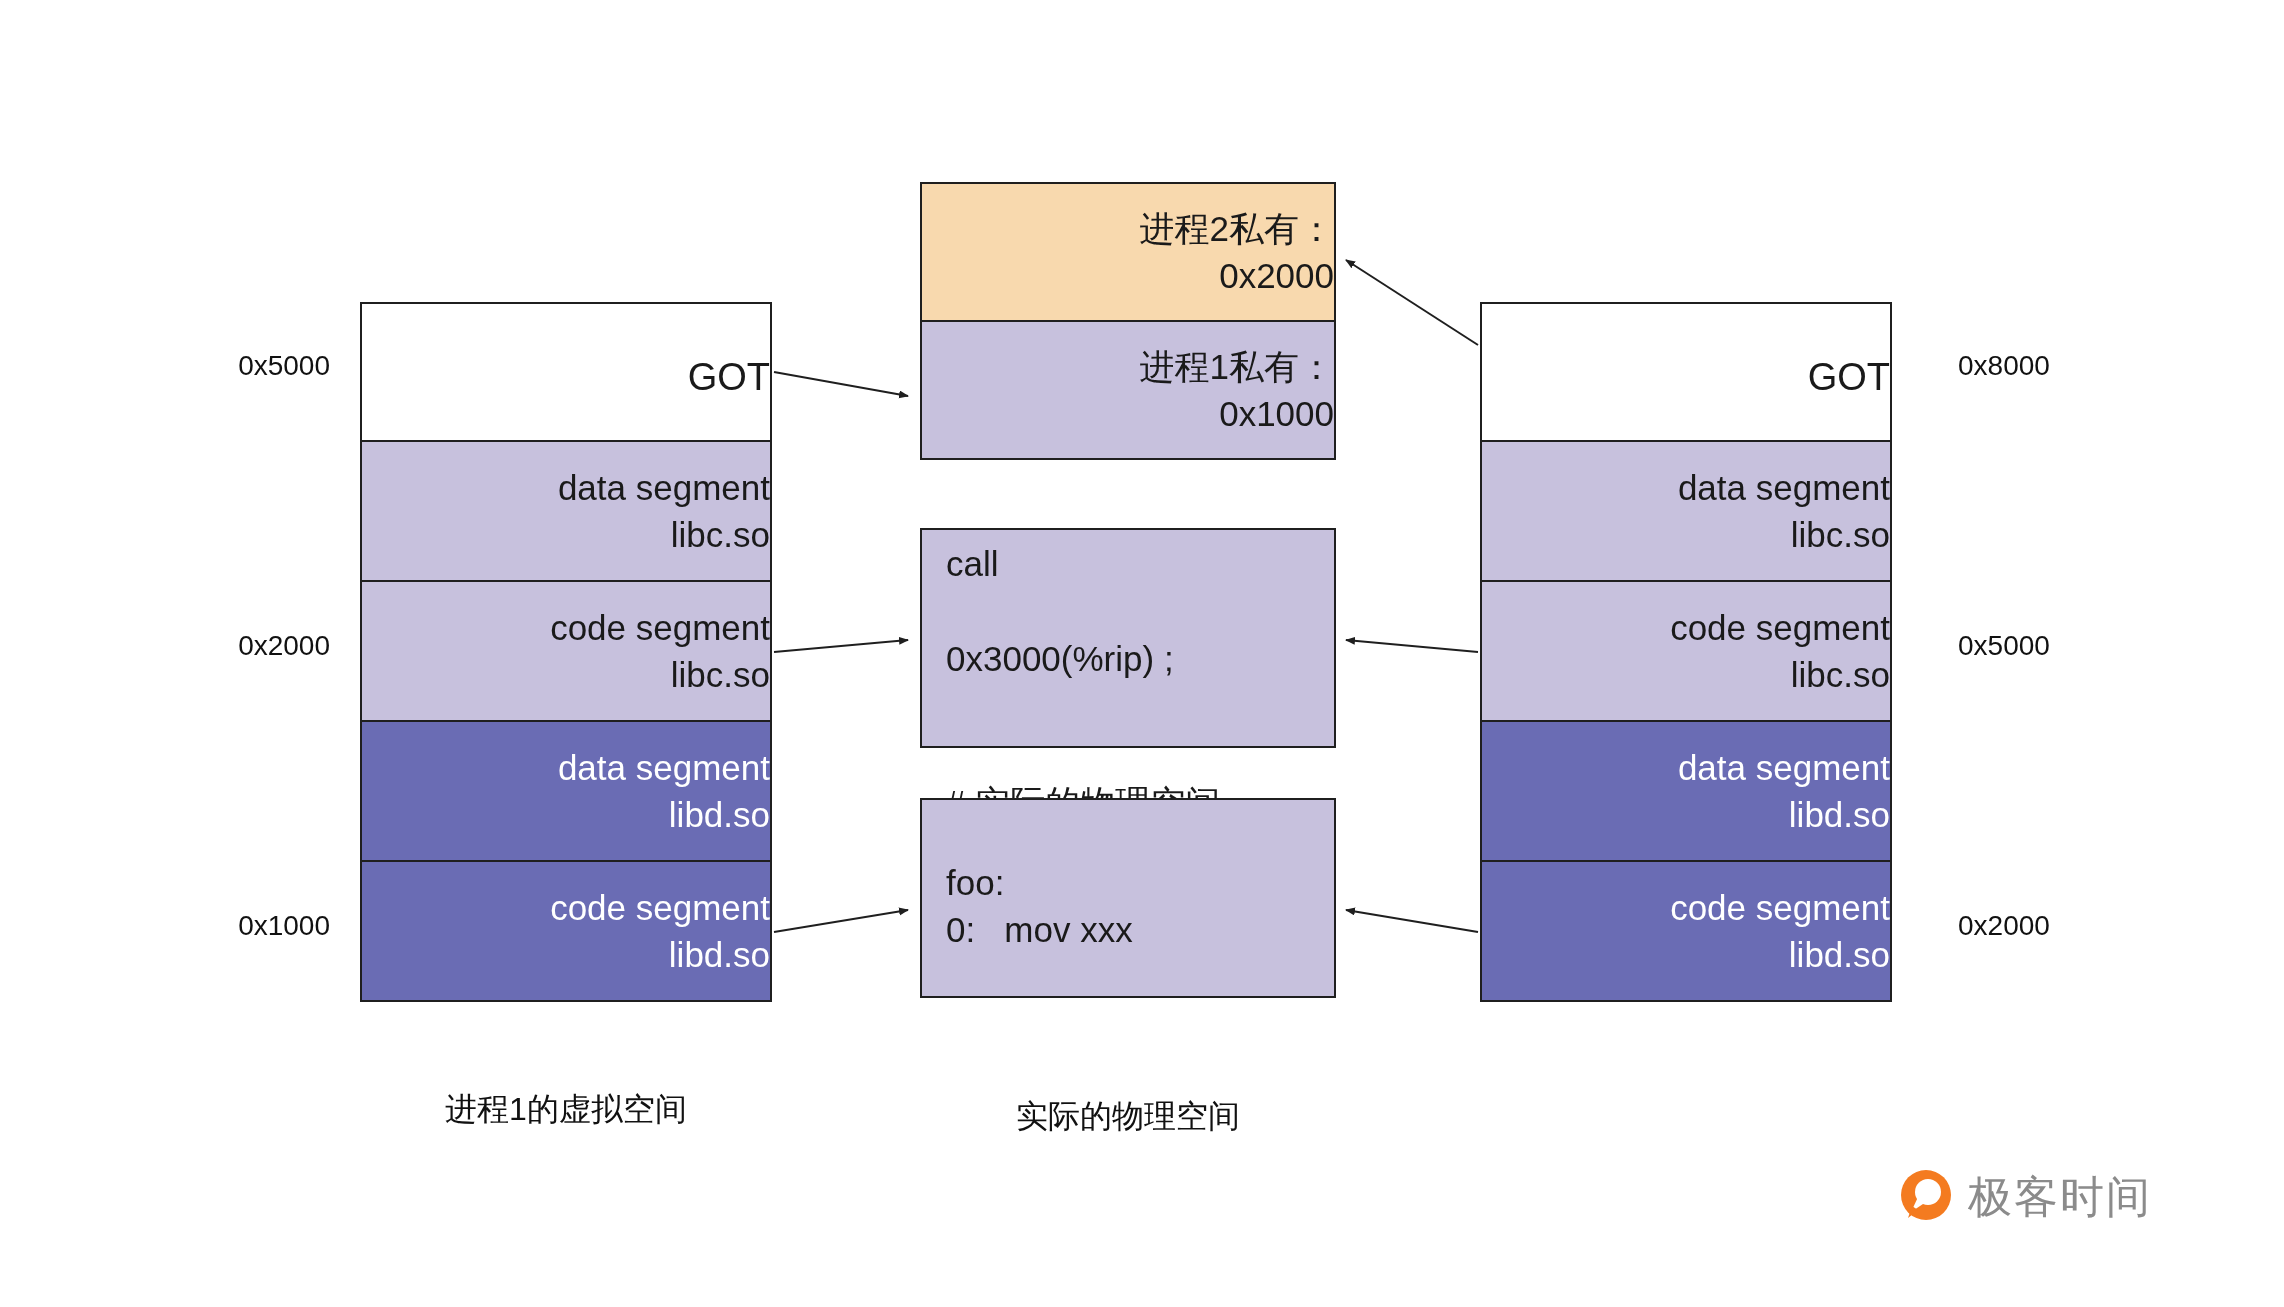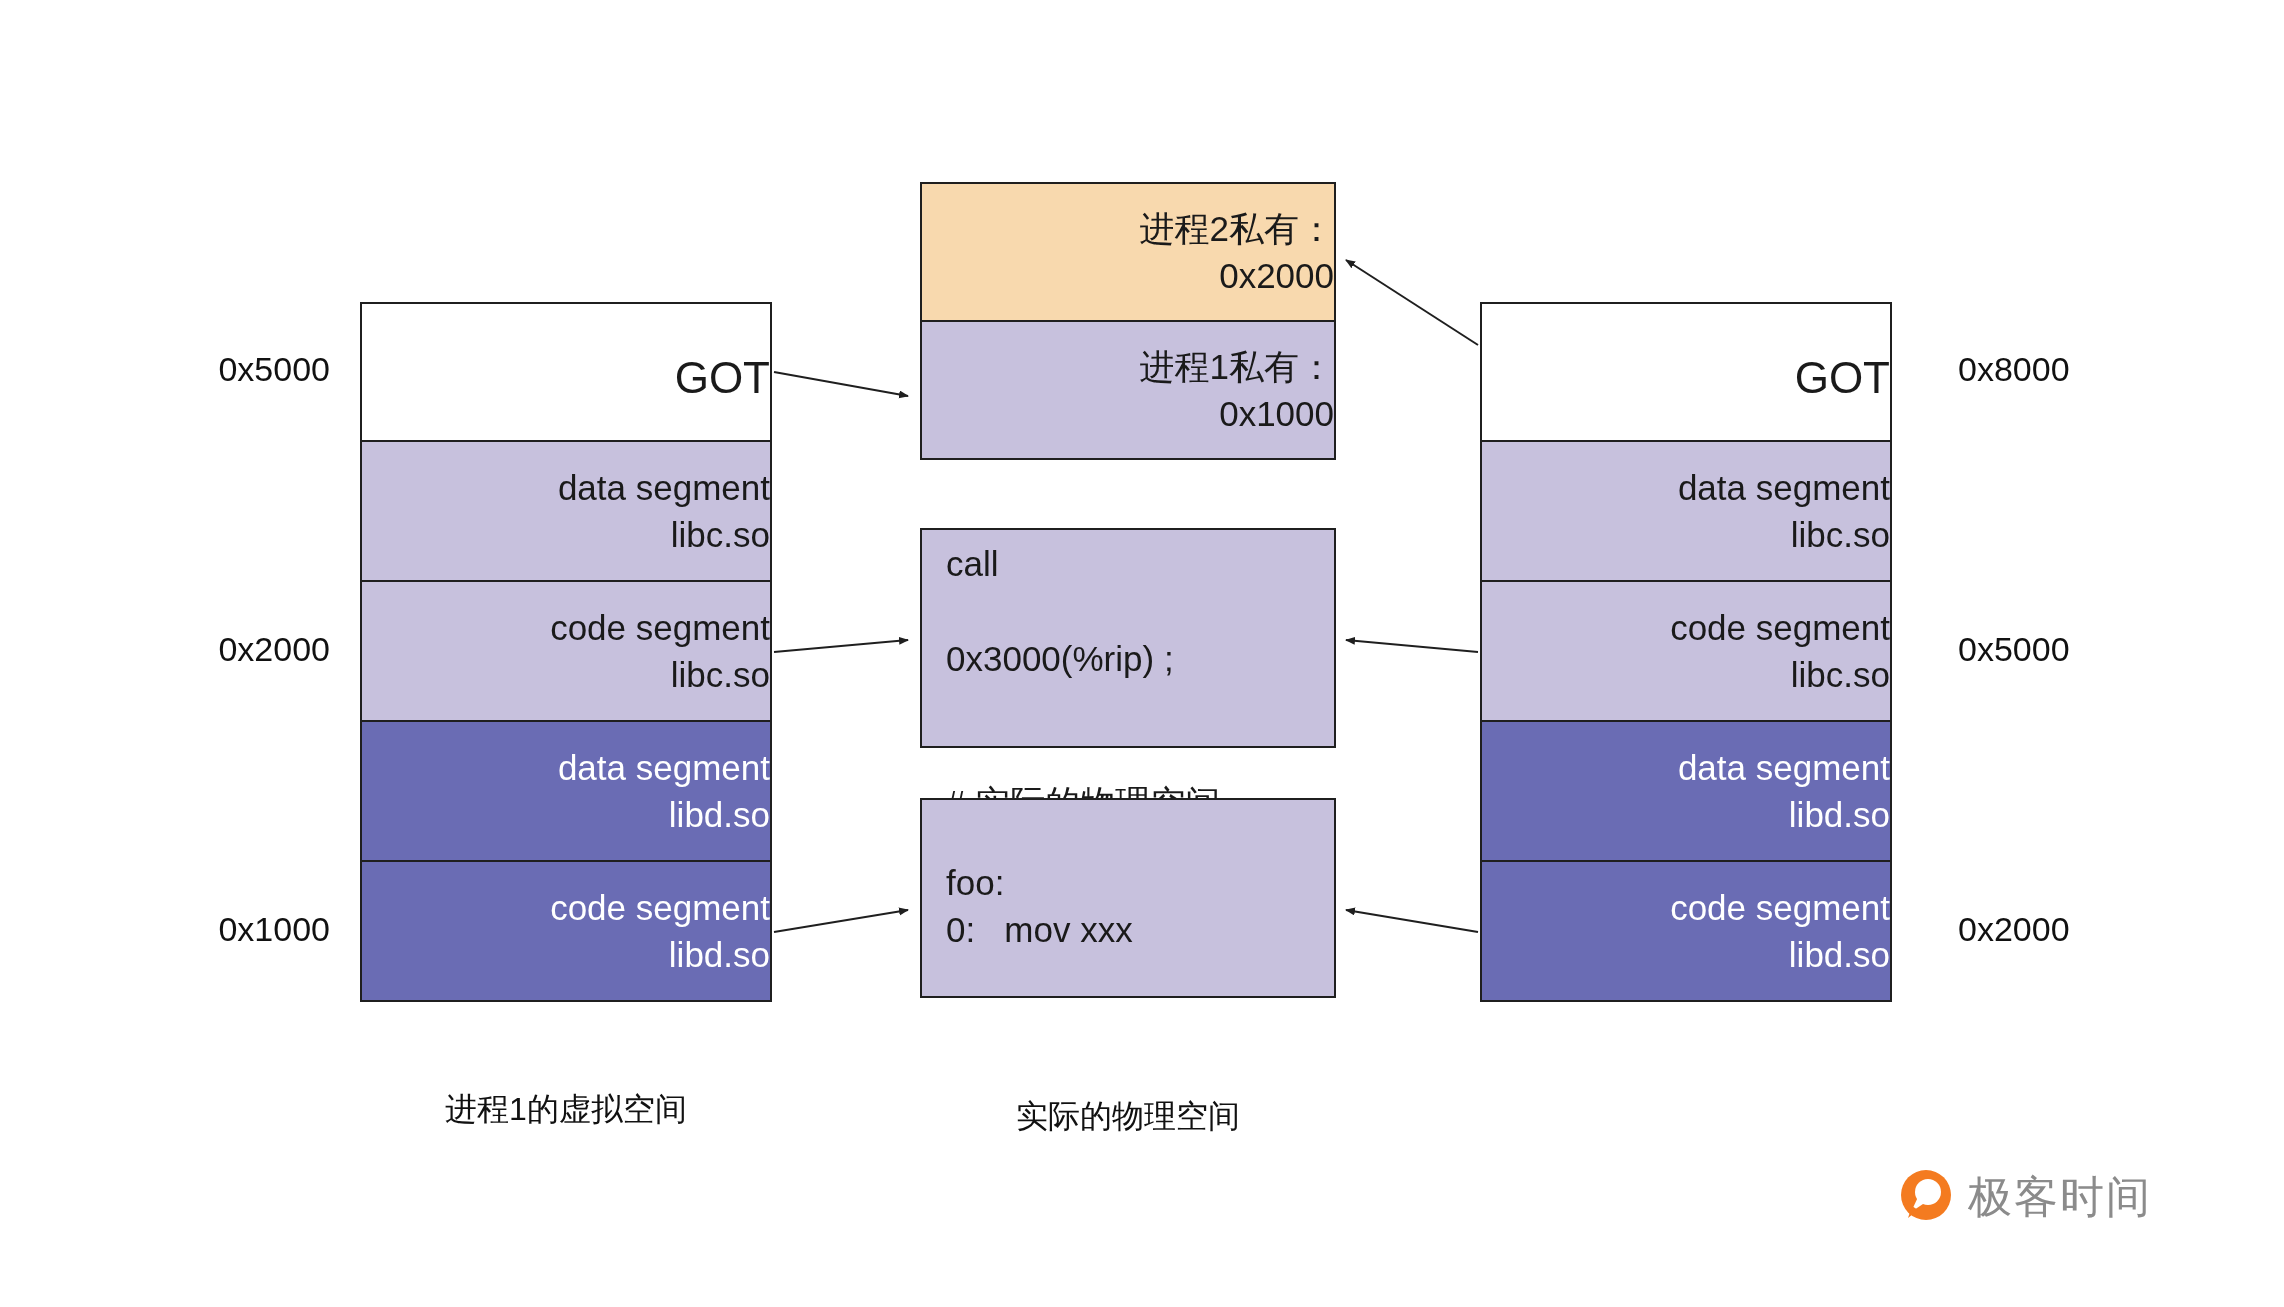--- a/index.html
+++ b/index.html
@@ -29,32 +29,32 @@
     align-items: flex-end;
     justify-content: center;
     font-size: 35px;
     line-height: 1.35;
     text-align: center;
   }
   .white  { background: #ffffff; }
   .light  { background: var(--light-purple, #c7c1dd); }
   .dark   { background: var(--dark-purple, #6a6cb4); color: #ffffff; }
   .orange { background: var(--orange, #f8d9ae); }
-  .got-label { font-size: 44px; margin-top: 12px; }
+  .got-label { font-size: 38px; margin-top: 12px; }
   .leftalign {
     align-items: flex-start;
     justify-content: flex-start;
     text-align: left;
     padding: 10px 24px;
   }
   .pre { white-space: pre; }
   .spacer { height: 50px; }
   .addr {
     position: absolute;
-    font-size: 34px;
+    font-size: 28px;
     color: #111111;
     line-height: 1;
   }
   .addr-left { text-align: right; width: 200px; }
   .addr-right { text-align: left; width: 220px; }
   .caption {
     position: absolute;
     font-size: 32px;
     color: #111111;
     text-align: center;

